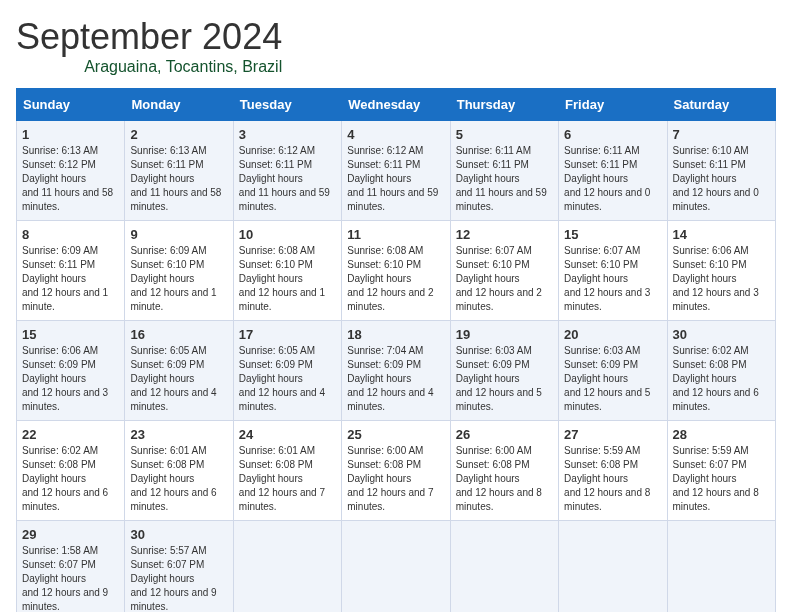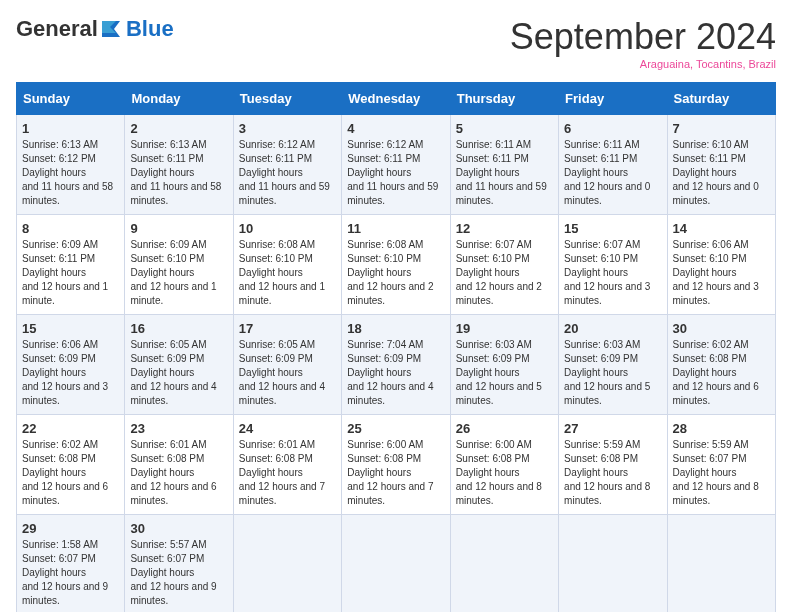--- a/index.html
+++ b/index.html
@@ -38,22 +38,22 @@
     }
     .title-block {
       text-align: right;
     }
     .month-title {
       font-size: 36px;
       font-weight: normal;
       color: #333;
     }
     .location {
-      font-size: 11px;
-      color: #ec4899;
+      font-size: 16px;
+      color: #14532d;
     }
     table {
       width: 100%;
       border-collapse: collapse;
       table-layout: fixed;
     }
     thead tr {
       background: #1a6fc4;
       color: white;
       margin-left: 43px;
@@ -91,31 +91,20 @@
     }
     .day-info {
       font-size: 10px;
       line-height: 1.4;
     }
   </style>
 </head>
 <body>
 
 <div class="header">
-  <div class="logo">
-    <div class="logo-text">
-      <span class="general">General</span>
-
-      <svg class="logo-icon" viewBox="0 0 24 20">
-        <polygon points="2,2 20,2 14,10 20,18 2,18" fill="#1a6fc4"></polygon>
-        <polygon points="2,2 16,2 10,8 16,14 2,14" fill="#3a9fd4"></polygon>
-      </svg>
-      <span class="blue" style="color:#1a6fc4">Blue</span>
-    </div>
-  </div>
   <div class="title-block">
     <div class="month-title">September 2024</div>
     <div class="location">Araguaina, Tocantins, Brazil</div>
   </div>
 </div>
 
 <table>
   <thead>
     <tr>
       <th>Sunday</th>

